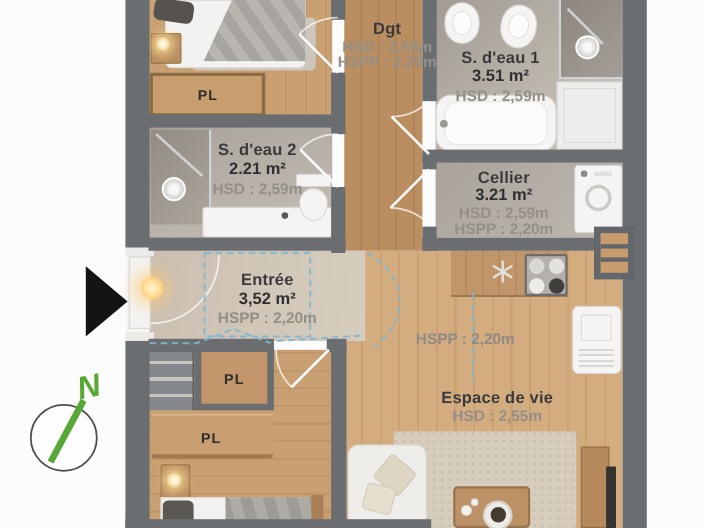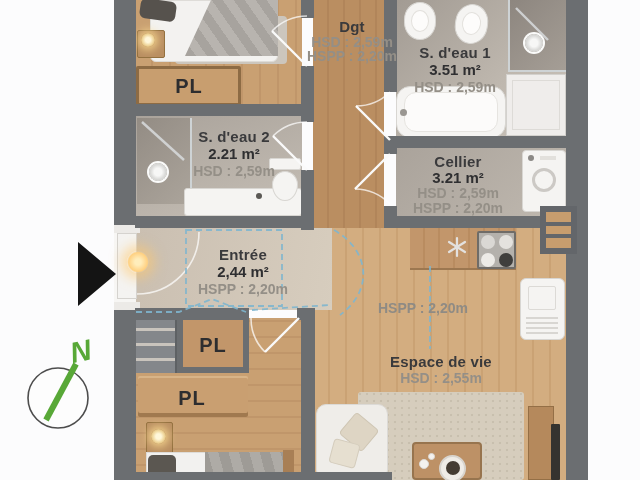--- a/index.html
+++ b/index.html
@@ -14,21 +14,21 @@
   .tile1{background:linear-gradient(135deg,#a29b93,#beb7ae 60%,#cac3ba)}
   .tile2{background:linear-gradient(160deg,#a8a199,#c6bfb6)}
   .tile3{background:linear-gradient(135deg,#aaa39b,#bfb8af)}
   .entry{background:linear-gradient(100deg,#cabfb1,#d7cdbe)}
   .label{position:absolute;transform:translateX(-50%);text-align:center;white-space:nowrap;font-weight:700;line-height:1.15}
   .lh-tight{line-height:1.04}
   .rname{font-size:15px;color:#3a3a3c;letter-spacing:.2px}
   .rarea{font-size:15px;color:#2f2f31}
   .rdim{font-size:14px;color:#948f87}
   .freedim{position:absolute;font-size:14px;font-weight:700;color:#8f8b84;white-space:nowrap}
-  .pl{position:absolute;transform:translate(-50%,-50%);font-size:20px;font-weight:700;color:#2d2d2f;letter-spacing:1px}
+  .pl{position:absolute;transform:translate(-50%,-50%);font-size:13px;font-weight:700;color:#2d2d2f;letter-spacing:1px}
   .lamp{position:absolute;border-radius:50%;background:radial-gradient(circle,#fff7da 25%,#f0d79c 55%,#d3ab66 85%);box-shadow:0 0 9px 3px rgba(255,225,150,.8)}
   .glow{position:absolute;border-radius:50%;background:radial-gradient(circle,#ffedbb 20%,#ffd182 60%,rgba(255,209,130,0) 75%);box-shadow:0 0 12px 6px rgba(255,200,110,.55)}
   .white-fixture{position:absolute;background:#f5f4f2;border:1.5px solid #d8d6d2}
   svg.overlay{position:absolute;left:0;top:0;pointer-events:none}
 </style>
 </head>
 <body>
 
 <div class="abs wood1" style="left:135px;top:0;width:167px;height:106px"></div>
 <div class="abs tile2" style="left:135px;top:106px;width:167px;height:112px"></div>
@@ -197,25 +197,25 @@
 
 <div class="label" style="left:458px;top:154px;line-height:1.08">
   <div class="rname">Cellier</div>
   <div class="rarea">3.21 m²</div>
   <div class="rdim">HSD : 2,59m</div>
   <div class="rdim">HSPP : 2,20m</div>
 </div>
 
 <div class="label" style="left:243px;top:246px">
   <div class="rname">Entrée</div>
-  <div class="rarea">2,44 m²</div>
+  <div class="rarea">3,52 m²</div>
   <div class="rdim">HSPP : 2,20m</div>
 </div>
 
-<div class="label" style="left:441px;top:354px;line-height:1.1">
+<div class="label" style="left:452px;top:354px;line-height:1.1">
   <div class="rname">Espace de vie</div>
   <div class="rdim">HSD : 2,55m</div>
 </div>
 
 <div class="freedim" style="left:378px;top:300px">HSPP : 2,20m</div>
 
 <div class="pl" style="left:189px;top:86px">PL</div>
 <div class="pl" style="left:213px;top:345px">PL</div>
 <div class="pl" style="left:192px;top:398px">PL</div>
 

